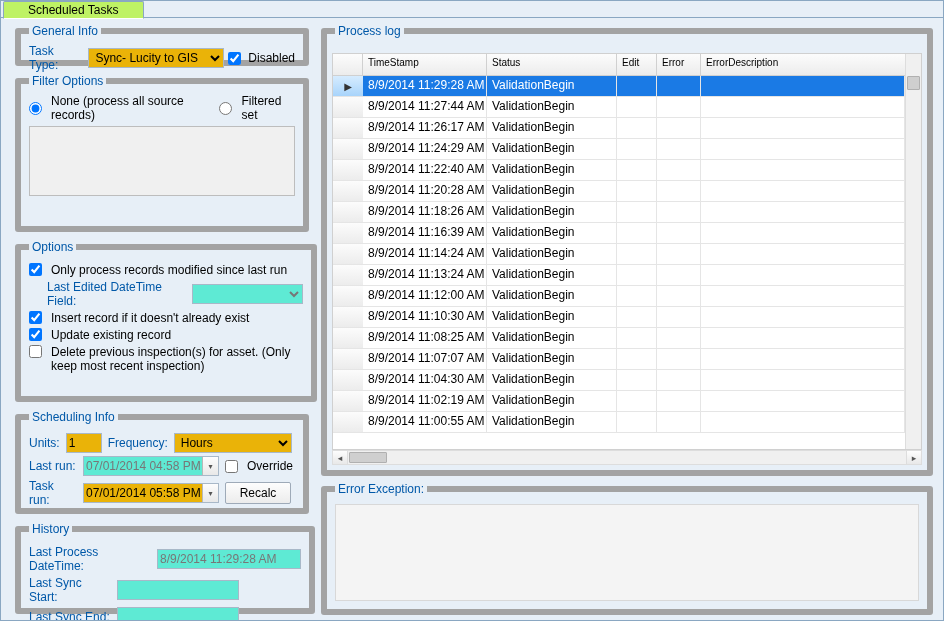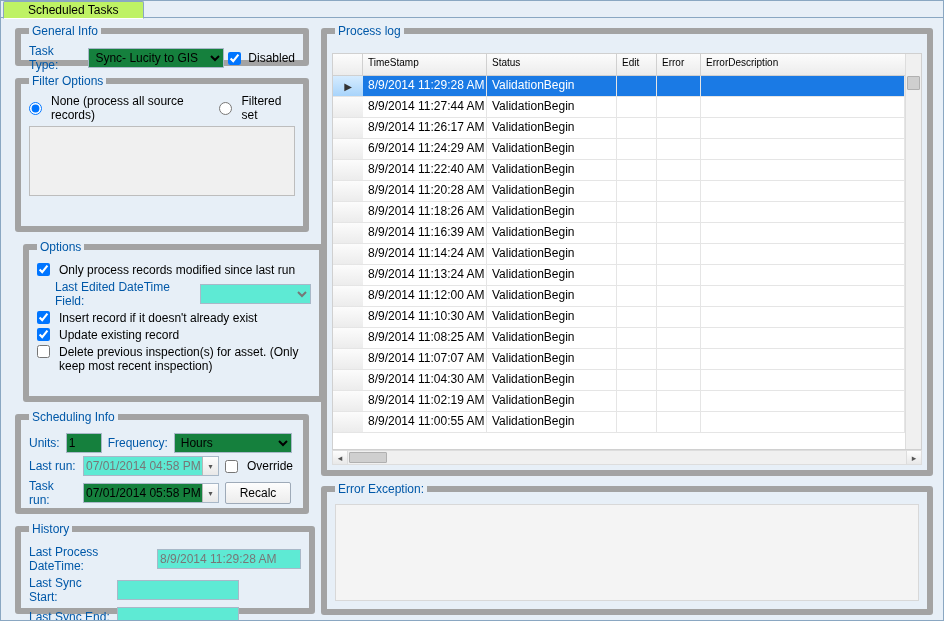--- a/index.html
+++ b/index.html
@@ -36,21 +36,21 @@
     border-radius: 3px;
     margin: 0; padding: 6px 8px 8px 8px;
     position: absolute;
   }
   legend { color: #0058a8; padding: 0 3px; font-size: 12px; }
   label { color: #0058a8; }
   .plain-label { color: #000; }
   input[type=text], select, textarea {
     font-family: inherit; font-size: 12px;
     border: 1px solid #a8b8c8;
-    background: #15803d;
+    background: #eab308;
     padding: 1px 2px;
     height: 20px;
   }
   select.disabled, input.disabled, textarea.disabled {
     background: #5eead4; color: #777;
   }
   textarea { height: auto; resize: none; padding: 2px; }
   button {
     font-family: inherit; font-size: 12px;
     height: 22px;
@@ -66,21 +66,21 @@
   
   #fs-general { top: 5px; left: 12px; width: 294px; height: 42px; }
   #fs-general .row { gap: 4px; }
 
   
   #fs-filter { top: 55px; left: 12px; width: 294px; height: 158px; }
   #fs-filter .radios { display: flex; gap: 6px; align-items: center; margin-bottom: 4px; }
   #where-textarea { width: 100%; height: 70px; background: #f0f0f0; border: 1px solid #bdbdbd; }
 
   
-  #fs-options { top: 221px; left: 20px; width: 302px; height: 162px; }
+  #fs-options { top: 221px; left: 12px; width: 302px; height: 162px; }
   #fs-options .opt { display: flex; gap: 6px; margin: 3px 0; align-items: flex-start; }
   #fs-options .opt span { color: #000; }
 
   
   #fs-sched { top: 391px; left: 12px; width: 294px; height: 104px; }
   #fs-sched .srow { display: flex; gap: 6px; align-items: center; margin: 3px 0; }
   .datetime-wrap { position: relative; display: inline-block; }
   .datetime-dd {
     position: absolute; right: 1px; top: 1px; bottom: 1px; width: 16px;
     background: linear-gradient(#fdfdfd,#e8e8e8);
@@ -289,21 +289,21 @@
           <div class="grow">
             <div class="rowhdr-cell"></div>
             <div class="gc col-ts">8/9/2014 11:26:17 AM</div>
             <div class="gc col-status">ValidationBegin</div>
             <div class="gc col-edit"></div>
             <div class="gc col-error"></div>
             <div class="gc col-errdesc"></div>
           </div>
           <div class="grow">
             <div class="rowhdr-cell"></div>
-            <div class="gc col-ts">6/9/2014 11:24:29 AM</div>
+            <div class="gc col-ts">8/9/2014 11:24:29 AM</div>
             <div class="gc col-status">ValidationBegin</div>
             <div class="gc col-edit"></div>
             <div class="gc col-error"></div>
             <div class="gc col-errdesc"></div>
           </div>
           <div class="grow">
             <div class="rowhdr-cell"></div>
             <div class="gc col-ts">8/9/2014 11:22:40 AM</div>
             <div class="gc col-status">ValidationBegin</div>
             <div class="gc col-edit"></div>

